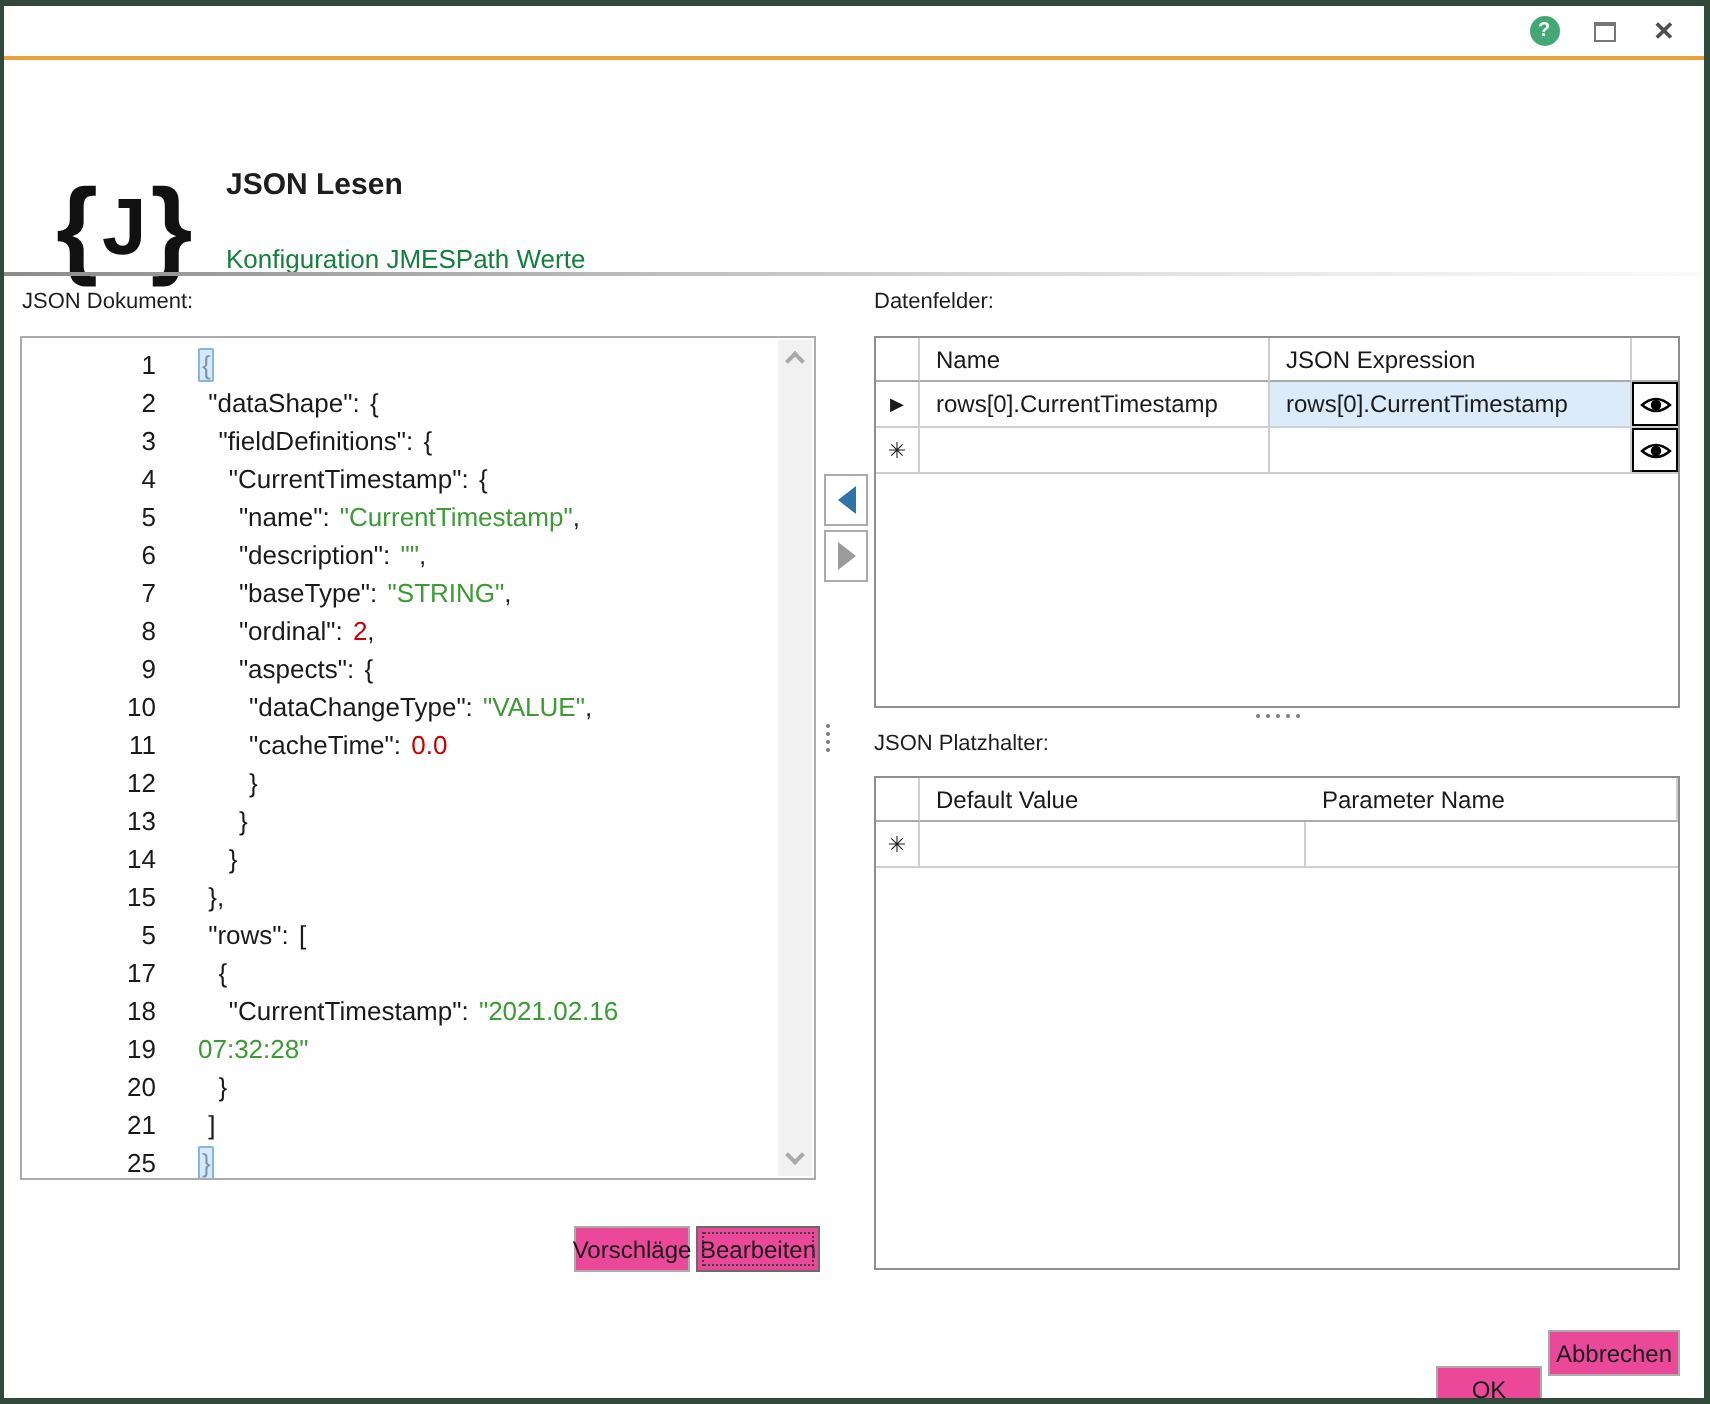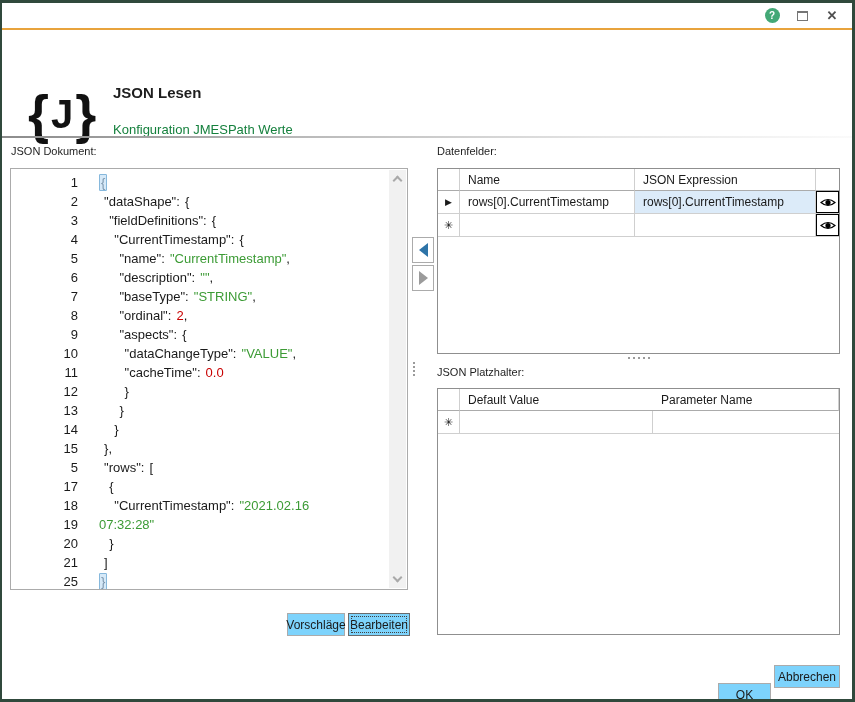--- a/index.html
+++ b/index.html
@@ -67,21 +67,21 @@
   
   .nav-btn { position:absolute; left:410px; width:22px; height:26px; border:1px solid #ABABAB; background:#fff;
     display:flex; align-items:center; justify-content:center; cursor:default; }
   .nav-btn.first { top:234px; } .nav-btn.second { top:262px; }
   .tri-left { width:0; height:0; border-top:7px solid transparent; border-bottom:7px solid transparent; border-right:9px solid var(--arrow-blue,#2E74A8); }
   .tri-right { width:0; height:0; border-top:7px solid transparent; border-bottom:7px solid transparent; border-left:9px solid #9B9B9B; }
   .vdots { position:absolute; left:411px; top:359px; display:flex; flex-direction:column; gap:2px; cursor:default; }
   .hdots { position:absolute; left:435px; top:354px; width:403px; display:flex; justify-content:center; gap:3px; cursor:default; }
   .dot { width:2px; height:2px; background:#7A7A7A; border-radius:50%; }
   
-  .btn { position:absolute; font-size:12px; color:#1a1a1a; background:#7dd3fc; border:1px solid #ABABAB;
+  .btn { position:absolute; font-size:12px; color:#1a1a1a; background:#ec4899; border:1px solid #ABABAB;
     display:flex; align-items:center; justify-content:center; font-family:"Liberation Sans",sans-serif; cursor:default; }
   .btn-suggest { left:285px; top:610px; width:58px; height:23px; }
   .btn-edit { left:346px; top:610px; width:62px; height:23px; border:1px solid #6B6B6B; outline:1px dotted #3f3f3f; outline-offset:-4px; }
   .btn-ok { left:716px; top:662px; width:53px; height:23px;margin-top:18px; }
   .btn-cancel { left:772px; top:662px; width:66px; height:23px; }
 </style>
 </head>
 <body>
 
 <div class="dialog">

